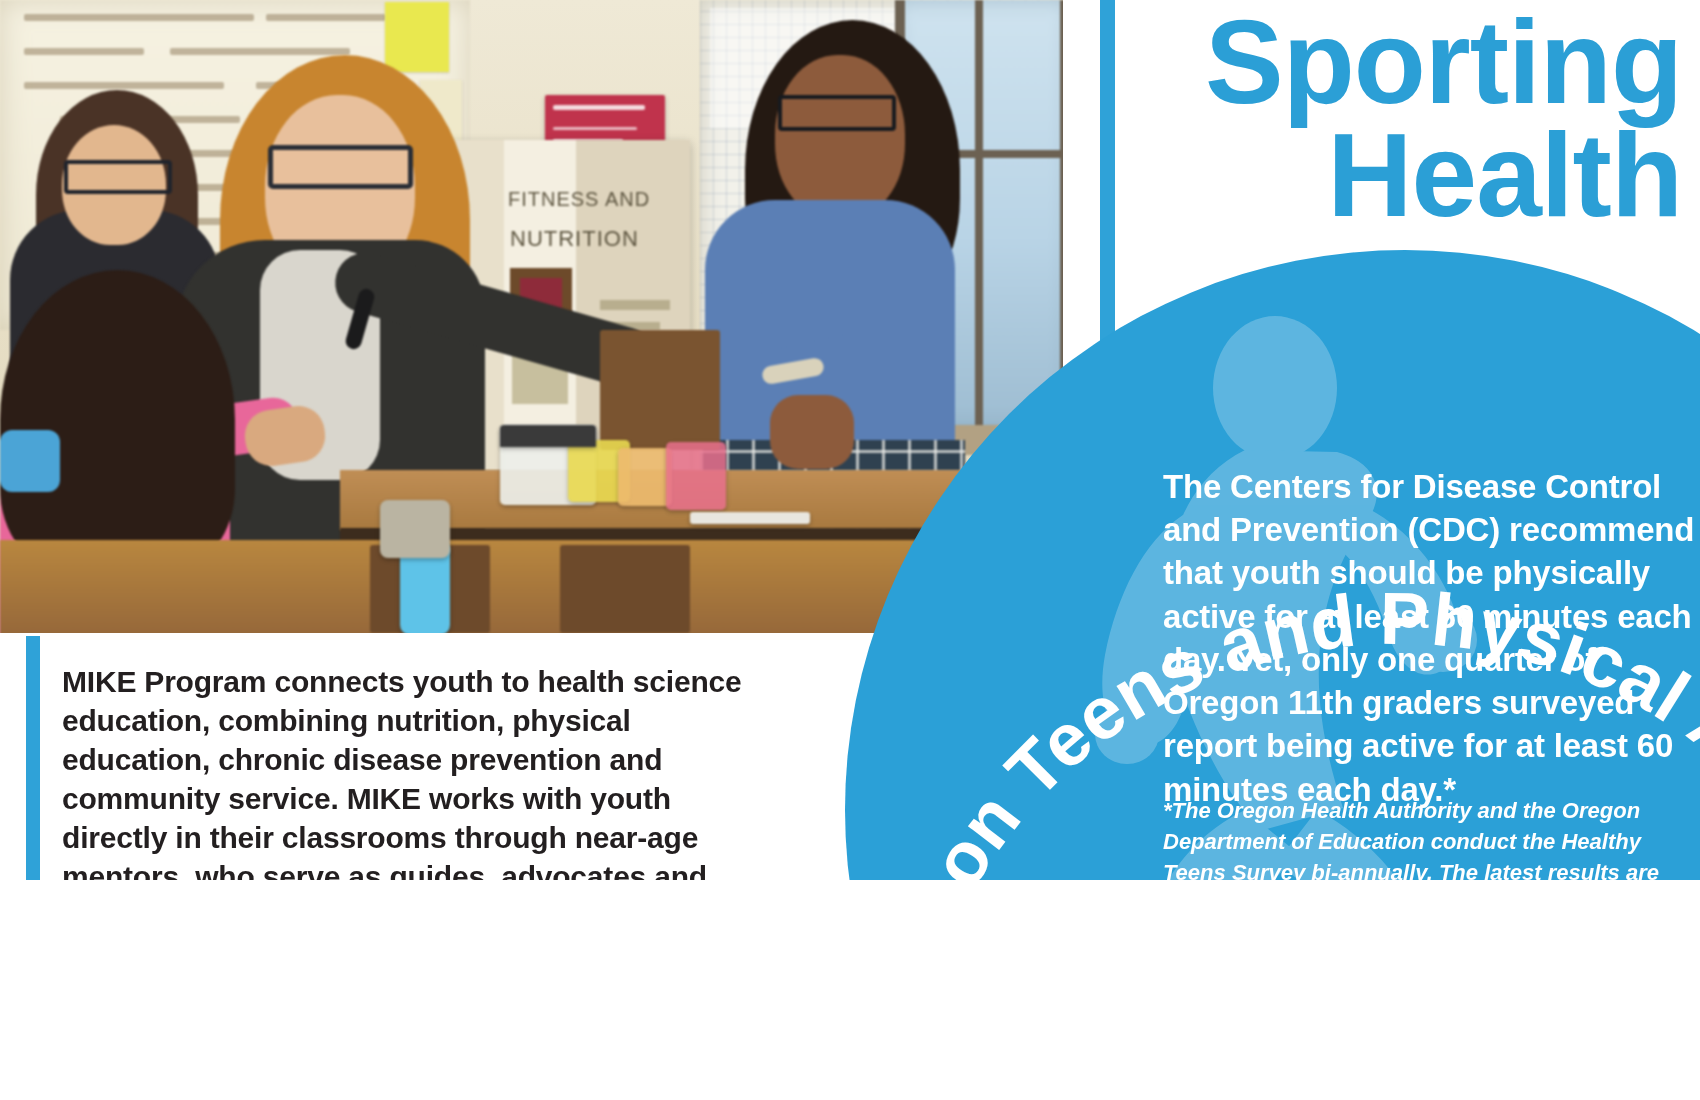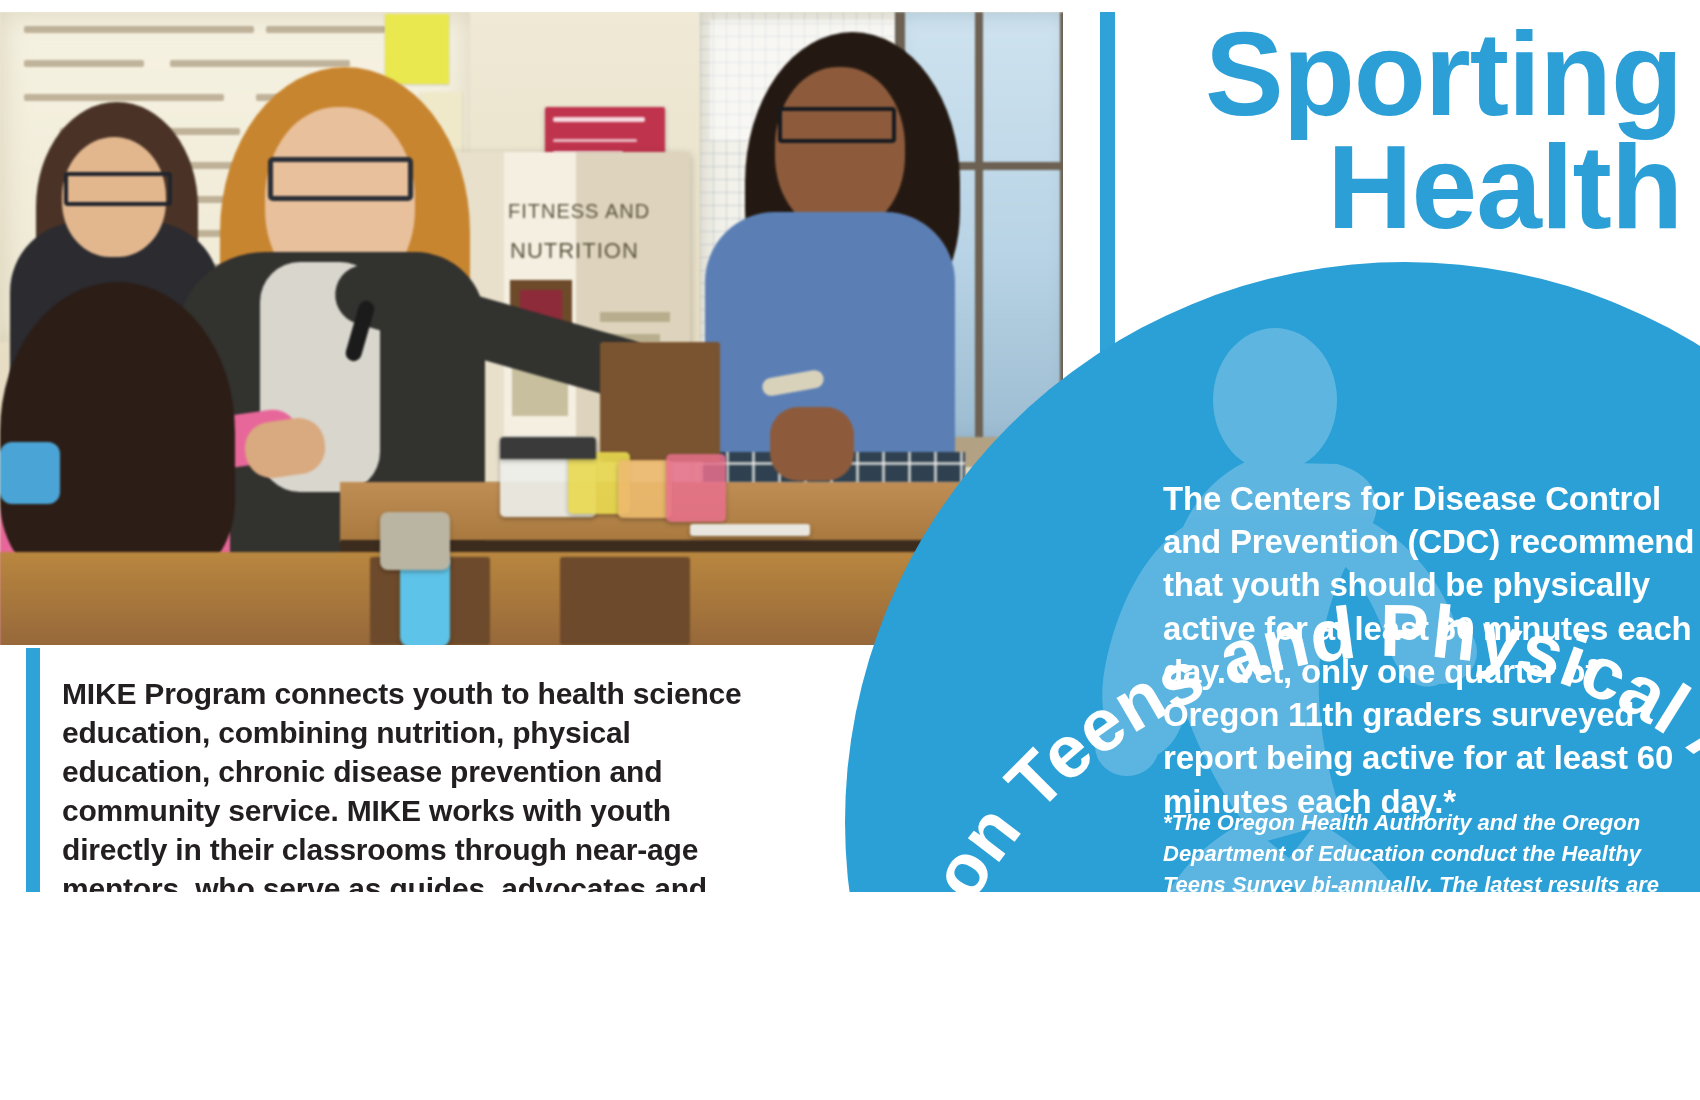--- a/index.html
+++ b/index.html
@@ -3,21 +3,21 @@
 <meta charset="utf-8">
 <style>
   html,body{margin:0;padding:0;}
   body{
     width:1700px;height:1100px;
     background:#ffffff;
     font-family:"Liberation Sans", sans-serif;
     overflow:hidden;
     position:relative;
   }
-  .page{position:absolute;left:0;top:12px;width:1700px;height:880px;overflow:hidden;background:#fff;}
+  .page{position:absolute;left:0;top:0;width:1700px;height:880px;overflow:hidden;background:#fff;}
 
   
   .photo{
     position:absolute;left:0;top:0;width:1063px;height:633px;overflow:hidden;
     background:#d8cdb4;
   }
   .photo .wall{
     position:absolute;left:0;top:0;width:1063px;height:633px;
     background:
       linear-gradient(180deg,#efe9d6 0%, #e9e1c9 40%, #ded3b6 100%);

